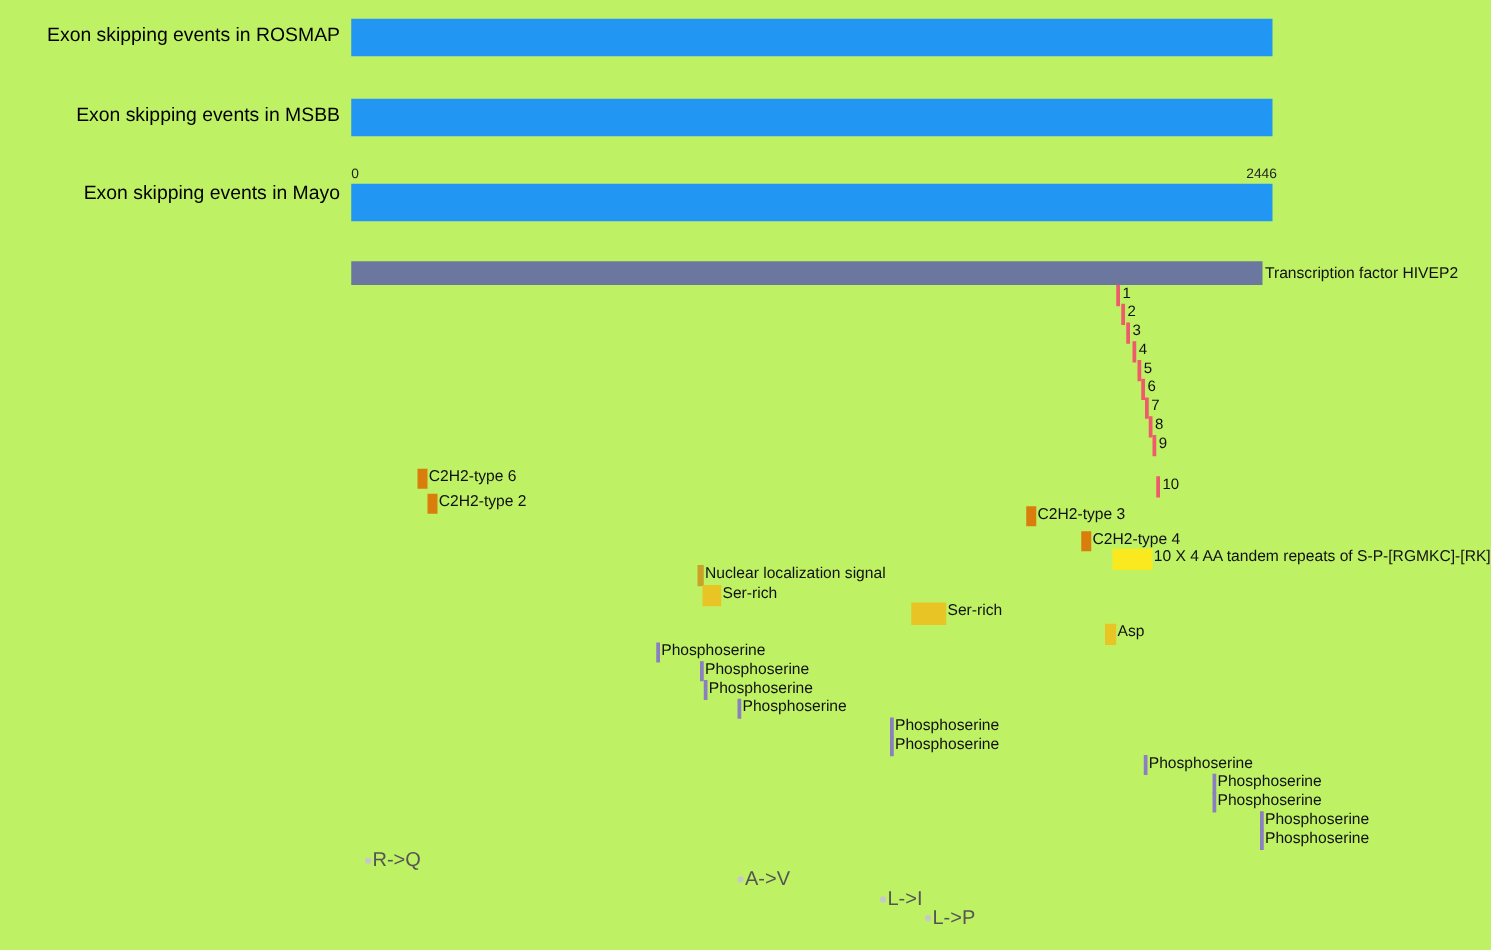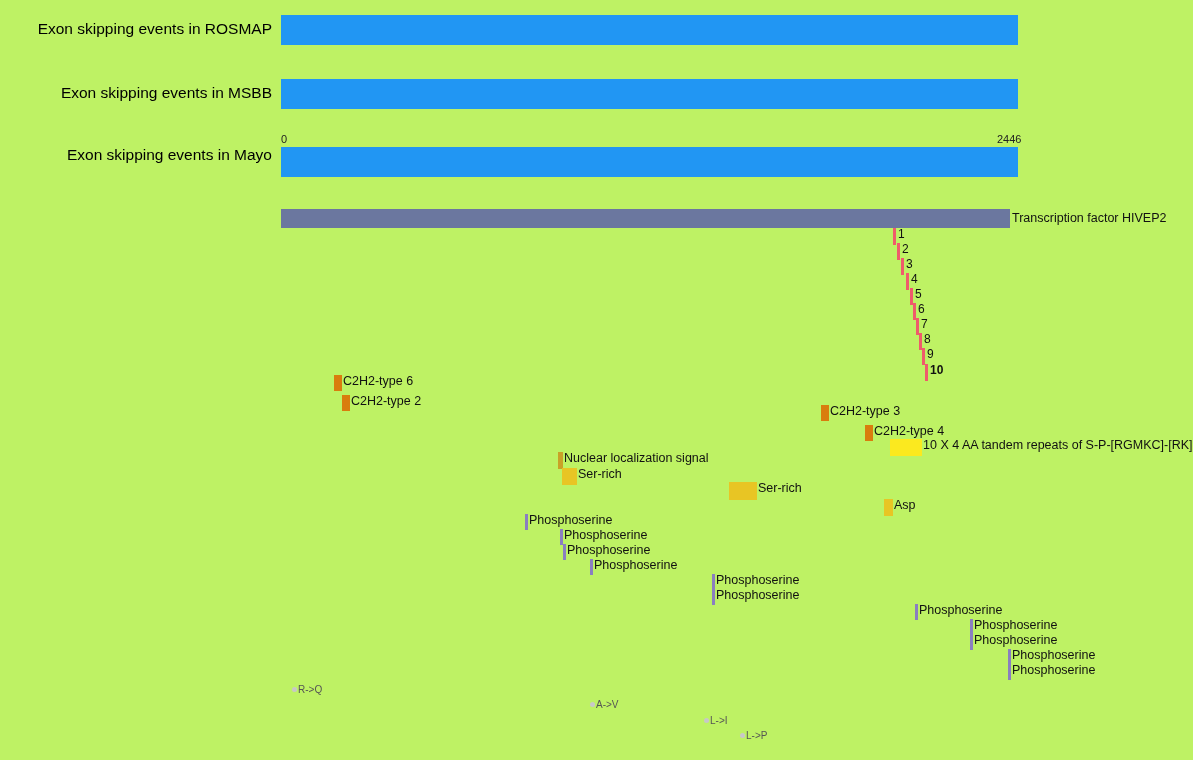--- a/index.html
+++ b/index.html
@@ -103,21 +103,21 @@
     display: inline-block;
     width: 5px;
     height: 5px;
     border-radius: 50%;
     background: #c8c8c8;
     vertical-align: middle;
     margin-bottom: 1px;
   }
   .mutation .txt {
     display: inline-block;
-    font-size: 10px;
+    font-size: 16px;
     color: #555555;
     vertical-align: middle;
     padding-left: 1px;
   }
 </style>
 </head>
 <body>
 
 <div id="canvas">
 
@@ -148,21 +148,21 @@
   <div id="exon-layer">
       <div class="feature exon" style="left: 893px; top: 228px;"><span class="mark m-exon"></span><span class="txt">1</span></div>
       <div class="feature exon" style="left: 897px; top: 243px;"><span class="mark m-exon"></span><span class="txt">2</span></div>
       <div class="feature exon" style="left: 901px; top: 258px;"><span class="mark m-exon"></span><span class="txt">3</span></div>
       <div class="feature exon" style="left: 906px; top: 273px;"><span class="mark m-exon"></span><span class="txt">4</span></div>
       <div class="feature exon" style="left: 910px; top: 288px;"><span class="mark m-exon"></span><span class="txt">5</span></div>
       <div class="feature exon" style="left: 913px; top: 303px;"><span class="mark m-exon"></span><span class="txt">6</span></div>
       <div class="feature exon" style="left: 916px; top: 318px;"><span class="mark m-exon"></span><span class="txt">7</span></div>
       <div class="feature exon" style="left: 919px; top: 333px;"><span class="mark m-exon"></span><span class="txt">8</span></div>
       <div class="feature exon" style="left: 922px; top: 348px;"><span class="mark m-exon"></span><span class="txt">9</span></div>
-      <div class="feature exon" style="left: 925px; top: 364px; font-weight: bold;"><span class="mark m-exon"></span><span class="txt">10</span></div>
+      <div class="feature exon" style="left: 925px; top: 381px;"><span class="mark m-exon"></span><span class="txt">10</span></div>
     </div>
 
   <div id="domain-layer">
       <div class="feature" style="left: 334px; top: 375px;"><span class="mark m-c2h2" style="background: rgb(217, 125, 13);"></span><span class="txt">C2H2-type 6</span></div>
       <div class="feature" style="left: 342px; top: 395px;"><span class="mark m-c2h2" style="background: rgb(217, 125, 13);"></span><span class="txt">C2H2-type 2</span></div>
       <div class="feature" style="left: 821px; top: 405px;"><span class="mark m-c2h2" style="background: rgb(217, 125, 13);"></span><span class="txt">C2H2-type 3</span></div>
       <div class="feature" style="left: 828px; top: 425px; margin-left: 37px;"><span class="mark m-c2h2" style="background: rgb(217, 125, 13);"></span><span class="txt">C2H2-type 4</span></div>
       <div class="feature" style="left: 890px; top: 439px;"><span class="mark m-repeat" style="background: rgb(251, 233, 31);"></span><span class="txt">10 X 4 AA tandem repeats of S-P-[RGMKC]-[RK]</span></div>
       <div class="feature" style="left: 558px; top: 452px;"><span class="mark m-nls" style="background: rgb(201, 162, 39);"></span><span class="txt">Nuclear localization signal</span></div>
       <div class="feature" style="left: 562px; top: 468px;"><span class="mark m-ser" style="background: rgb(232, 197, 36);"></span><span class="txt">Ser-rich</span></div>

